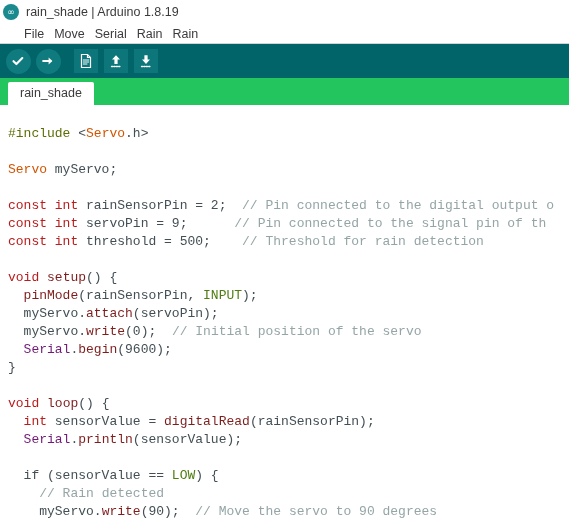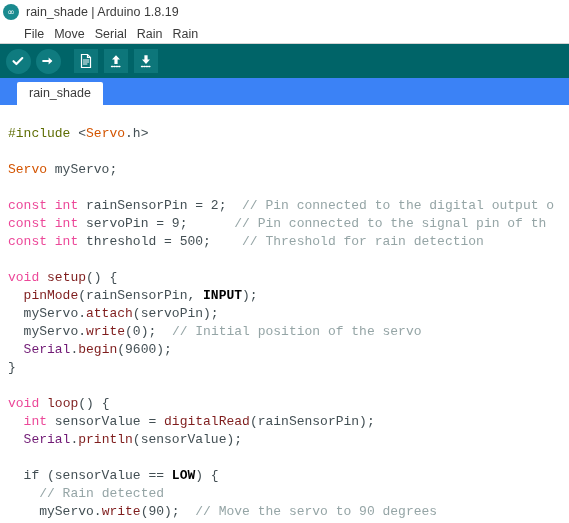--- a/index.html
+++ b/index.html
@@ -102,24 +102,24 @@
     height: 24px;
     background: #0d767a;
     display: flex;
     align-items: center;
     justify-content: center;
   }
 
   
   .tabstrip {
     height: 27px;
-    background: #3b82f6;
+    background: #22c55e;
     display: flex;
     align-items: flex-end;
-    padding-left: 17px;
+    padding-left: 8px;
     box-sizing: border-box;
   }
   .tab {
     background: #ffffff;
     color: #3c3c3c;
     font-size: 12.5px;
     height: 23px;
     line-height: 23px;
     padding: 0 12px;
     border-radius: 2px 2px 0 0;
@@ -140,25 +140,25 @@
     font-family: "Liberation Mono", "DejaVu Sans Mono", monospace;
     font-size: 13px;
     line-height: 18px;
     white-space: pre;
     color: #434f54;
   }
   .code .ln { height: 18px; white-space: pre; }
 
   
   .t-pre   { color: #5e6d03; }          
-  .t-kw    { color: #ec4899; }          
+  .t-kw    { color: #b91c1c; }          
   .t-type  { color: #d35400; }          
   .t-fn    { color: #7f1d1d; }          
   .t-obj   { color: #701a75; }          
-  .t-const { color: #000000; font-weight: bold; }          
+  .t-const { color: #4d7c0f; }          
   .t-cmt   { color: #95a5a6; margin-top: 8px; }          
   .t-plain { color: #434f54; }
   .t-num   { color: #434f54; }
 </style>
 </head>
 <body>
 
 <div class="titlebar">
   <div class="app-logo">
     <span class="inf">∞</span>

